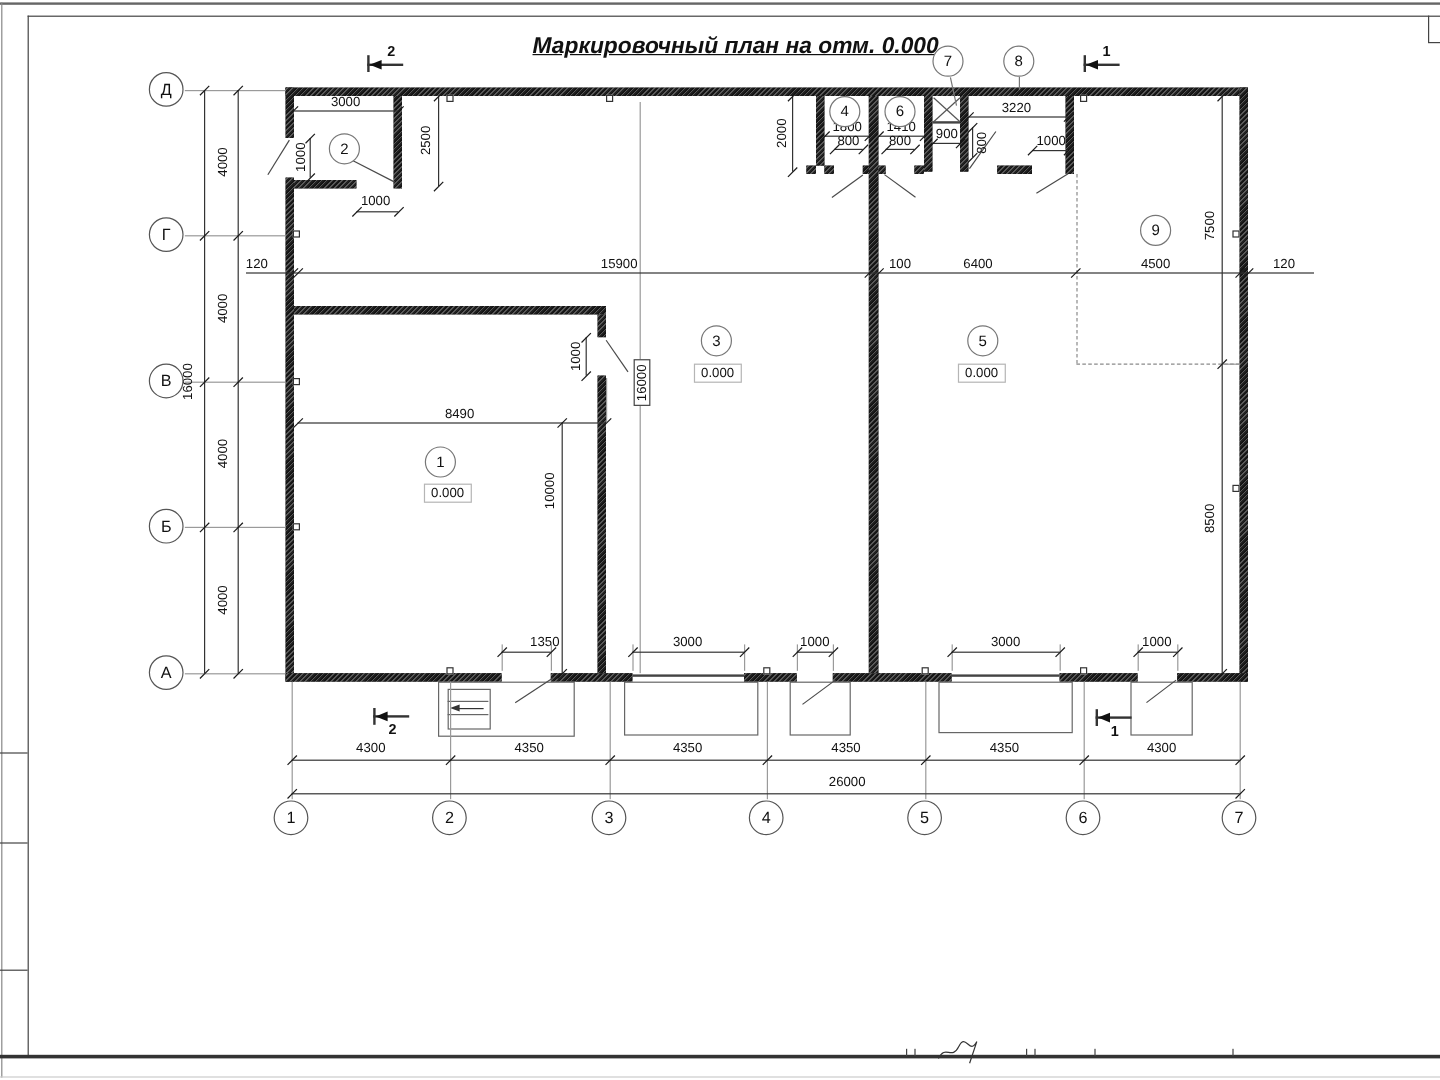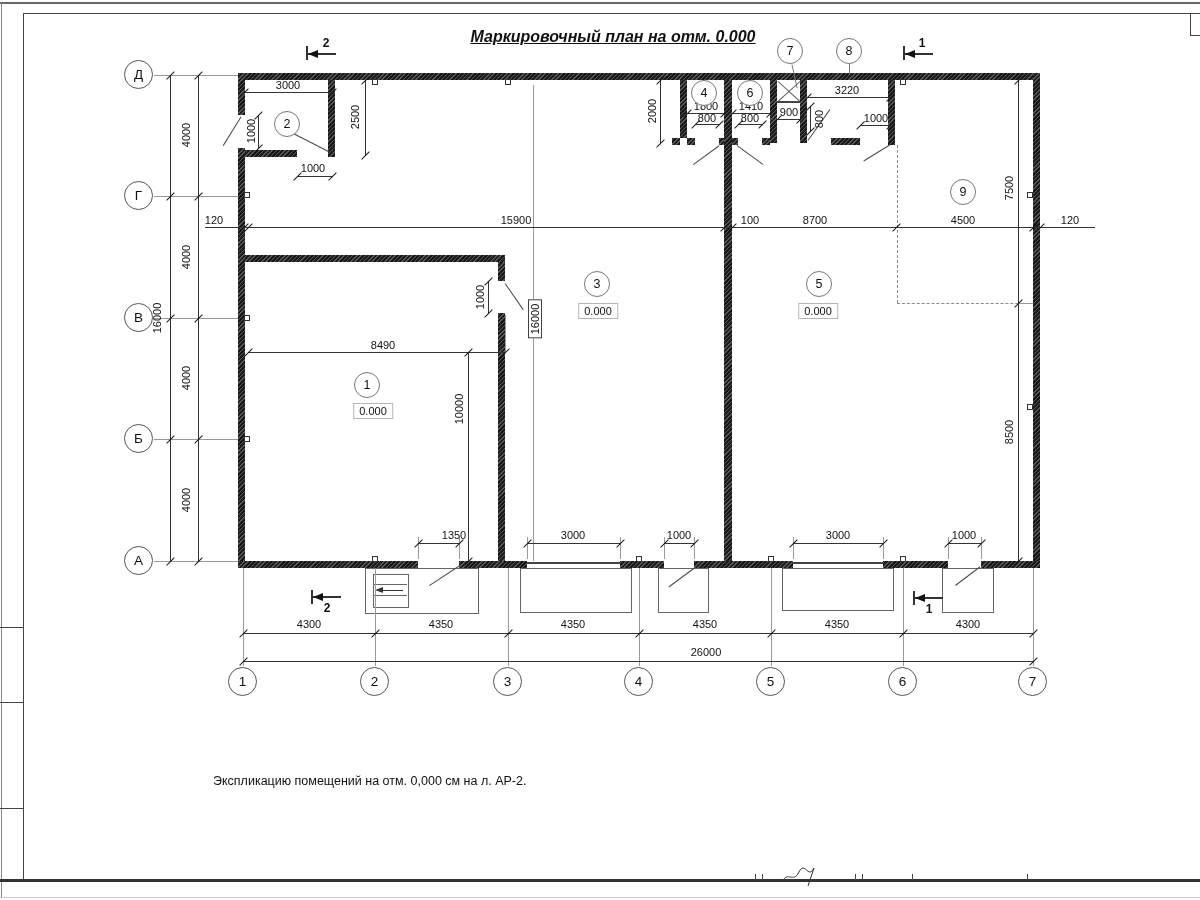--- a/index.html
+++ b/index.html
@@ -22,21 +22,21 @@
   .axc{position:absolute;width:29px;height:29px;margin:-15px 0 0 -15px;border:1.3px solid #555;border-radius:50%;
        background:#fff;display:flex;align-items:center;justify-content:center;font-size:13.5px;box-sizing:border-box;}
   .rmc{position:absolute;width:26px;height:26px;margin:-13px 0 0 -13px;border:1.2px solid #777;border-radius:50%;
        background:#fff;display:flex;align-items:center;justify-content:center;font-size:12.5px;box-sizing:border-box;}
   .elev{position:absolute;transform:translate(-50%,-50%);border:1px solid #b5b5b5;background:#fff;
         font-size:11px;padding:1px 5px;white-space:nowrap;}
   .sq{position:absolute;width:6px;height:6px;background:#fff;border:1px solid #333;box-sizing:border-box;}
   .porch{position:absolute;border:1px solid #666;background:transparent;}
   .arr{position:absolute;width:0;height:0;border-top:4px solid transparent;border-bottom:4px solid transparent;border-right:10px solid #111;}
   .arr2{position:absolute;width:0;height:0;border-top:3px solid transparent;border-bottom:3px solid transparent;border-right:8px solid #333;}
-  .title{position:absolute;left:613px;top:28px;transform:translateX(-50%);font-size:16px;font-weight:bold;
+  .title{position:absolute;left:613px;top:28px;transform:translateX(-50%);font-size:19px;font-weight:bold;
          font-style:italic;text-decoration:underline;white-space:nowrap;}
   .note{position:absolute;left:213px;top:774px;font-size:12.5px;white-space:nowrap;}
   .secnum{position:absolute;font-size:12px;font-weight:bold;transform:translate(-50%,-50%);}
 </style>
 </head>
 <body>
 
 <div id="sheet">
 
   <div class="ln" style="left:0;top:2px;width:1200px;height:1.5px;background:#666;"></div>
@@ -56,21 +56,20 @@
   <div class="ln" style="left:762px;top:874px;width:1px;height:6px;"></div>
   <div class="ln" style="left:855px;top:874px;width:1px;height:6px;"></div>
   <div class="ln" style="left:862px;top:874px;width:1px;height:6px;"></div>
   <div class="ln" style="left:912px;top:874px;width:1px;height:6px;"></div>
   <div class="ln" style="left:1027px;top:874px;width:1px;height:6px;"></div>
   <svg class="abs" style="left:778px;top:864px;" width="44" height="24" viewBox="0 0 44 24">
     <path d="M4 18 C10 6, 15 20, 21 8 S30 16, 36 4 L30 22" stroke="#333" stroke-width="1" fill="none"></path>
   </svg>
 
   <div class="title">Маркировочный план на отм. 0.000</div>
-  <div class="note">Экспликацию помещений на отм. 0,000 см на л. АР-2.</div>
 
   <div class="wall" style="left:238px;top:73px;width:802px;height:7px;"></div>
   <div class="wall" style="left:238px;top:73px;width:7px;height:42px;"></div>
   <div class="wall" style="left:238px;top:148px;width:7px;height:420px;"></div>
   <div class="wall" style="left:1033px;top:73px;width:7px;height:495px;"></div>
 
   <div class="wall" style="left:238px;top:561px;width:180px;height:7px;"></div>
   <div class="wall" style="left:459px;top:561px;width:68px;height:7px;"></div>
   <div class="wall" style="left:620px;top:561px;width:44px;height:7px;"></div>
   <div class="wall" style="left:694px;top:561px;width:99px;height:7px;"></div>
@@ -288,21 +287,21 @@
   <i class="tk" style="left:1028px;top:661px;"></i>
 
   <span class="lbl rot" style="left:157px;top:318px;">16000</span>
   <span class="lbl rot" style="left:186px;top:135px;">4000</span>
   <span class="lbl rot" style="left:186px;top:257px;">4000</span>
   <span class="lbl rot" style="left:186px;top:378px;">4000</span>
   <span class="lbl rot" style="left:186px;top:500px;">4000</span>
   <span class="lbl" style="left:214px;top:220px;">120</span>
   <span class="lbl" style="left:516px;top:220px;">15900</span>
   <span class="lbl" style="left:750px;top:220px;">100</span>
-  <span class="lbl" style="left:815px;top:220px;">8700</span>
+  <span class="lbl" style="left:815px;top:220px;">6400</span>
   <span class="lbl" style="left:963px;top:220px;">4500</span>
   <span class="lbl" style="left:1070px;top:220px;">120</span>
   <span class="lbl" style="left:288px;top:85px;">3000</span>
   <span class="lbl rot" style="left:355px;top:117px;">2500</span>
   <span class="lbl rot" style="left:251px;top:131px;">1000</span>
   <span class="lbl" style="left:313px;top:168px;">1000</span>
   <span class="lbl rot" style="left:652px;top:111px;">2000</span>
   <span class="lbl" style="left:706px;top:106px;">1800</span>
   <span class="lbl" style="left:707px;top:118px;">800</span>
   <span class="lbl" style="left:751px;top:106px;">1410</span>

